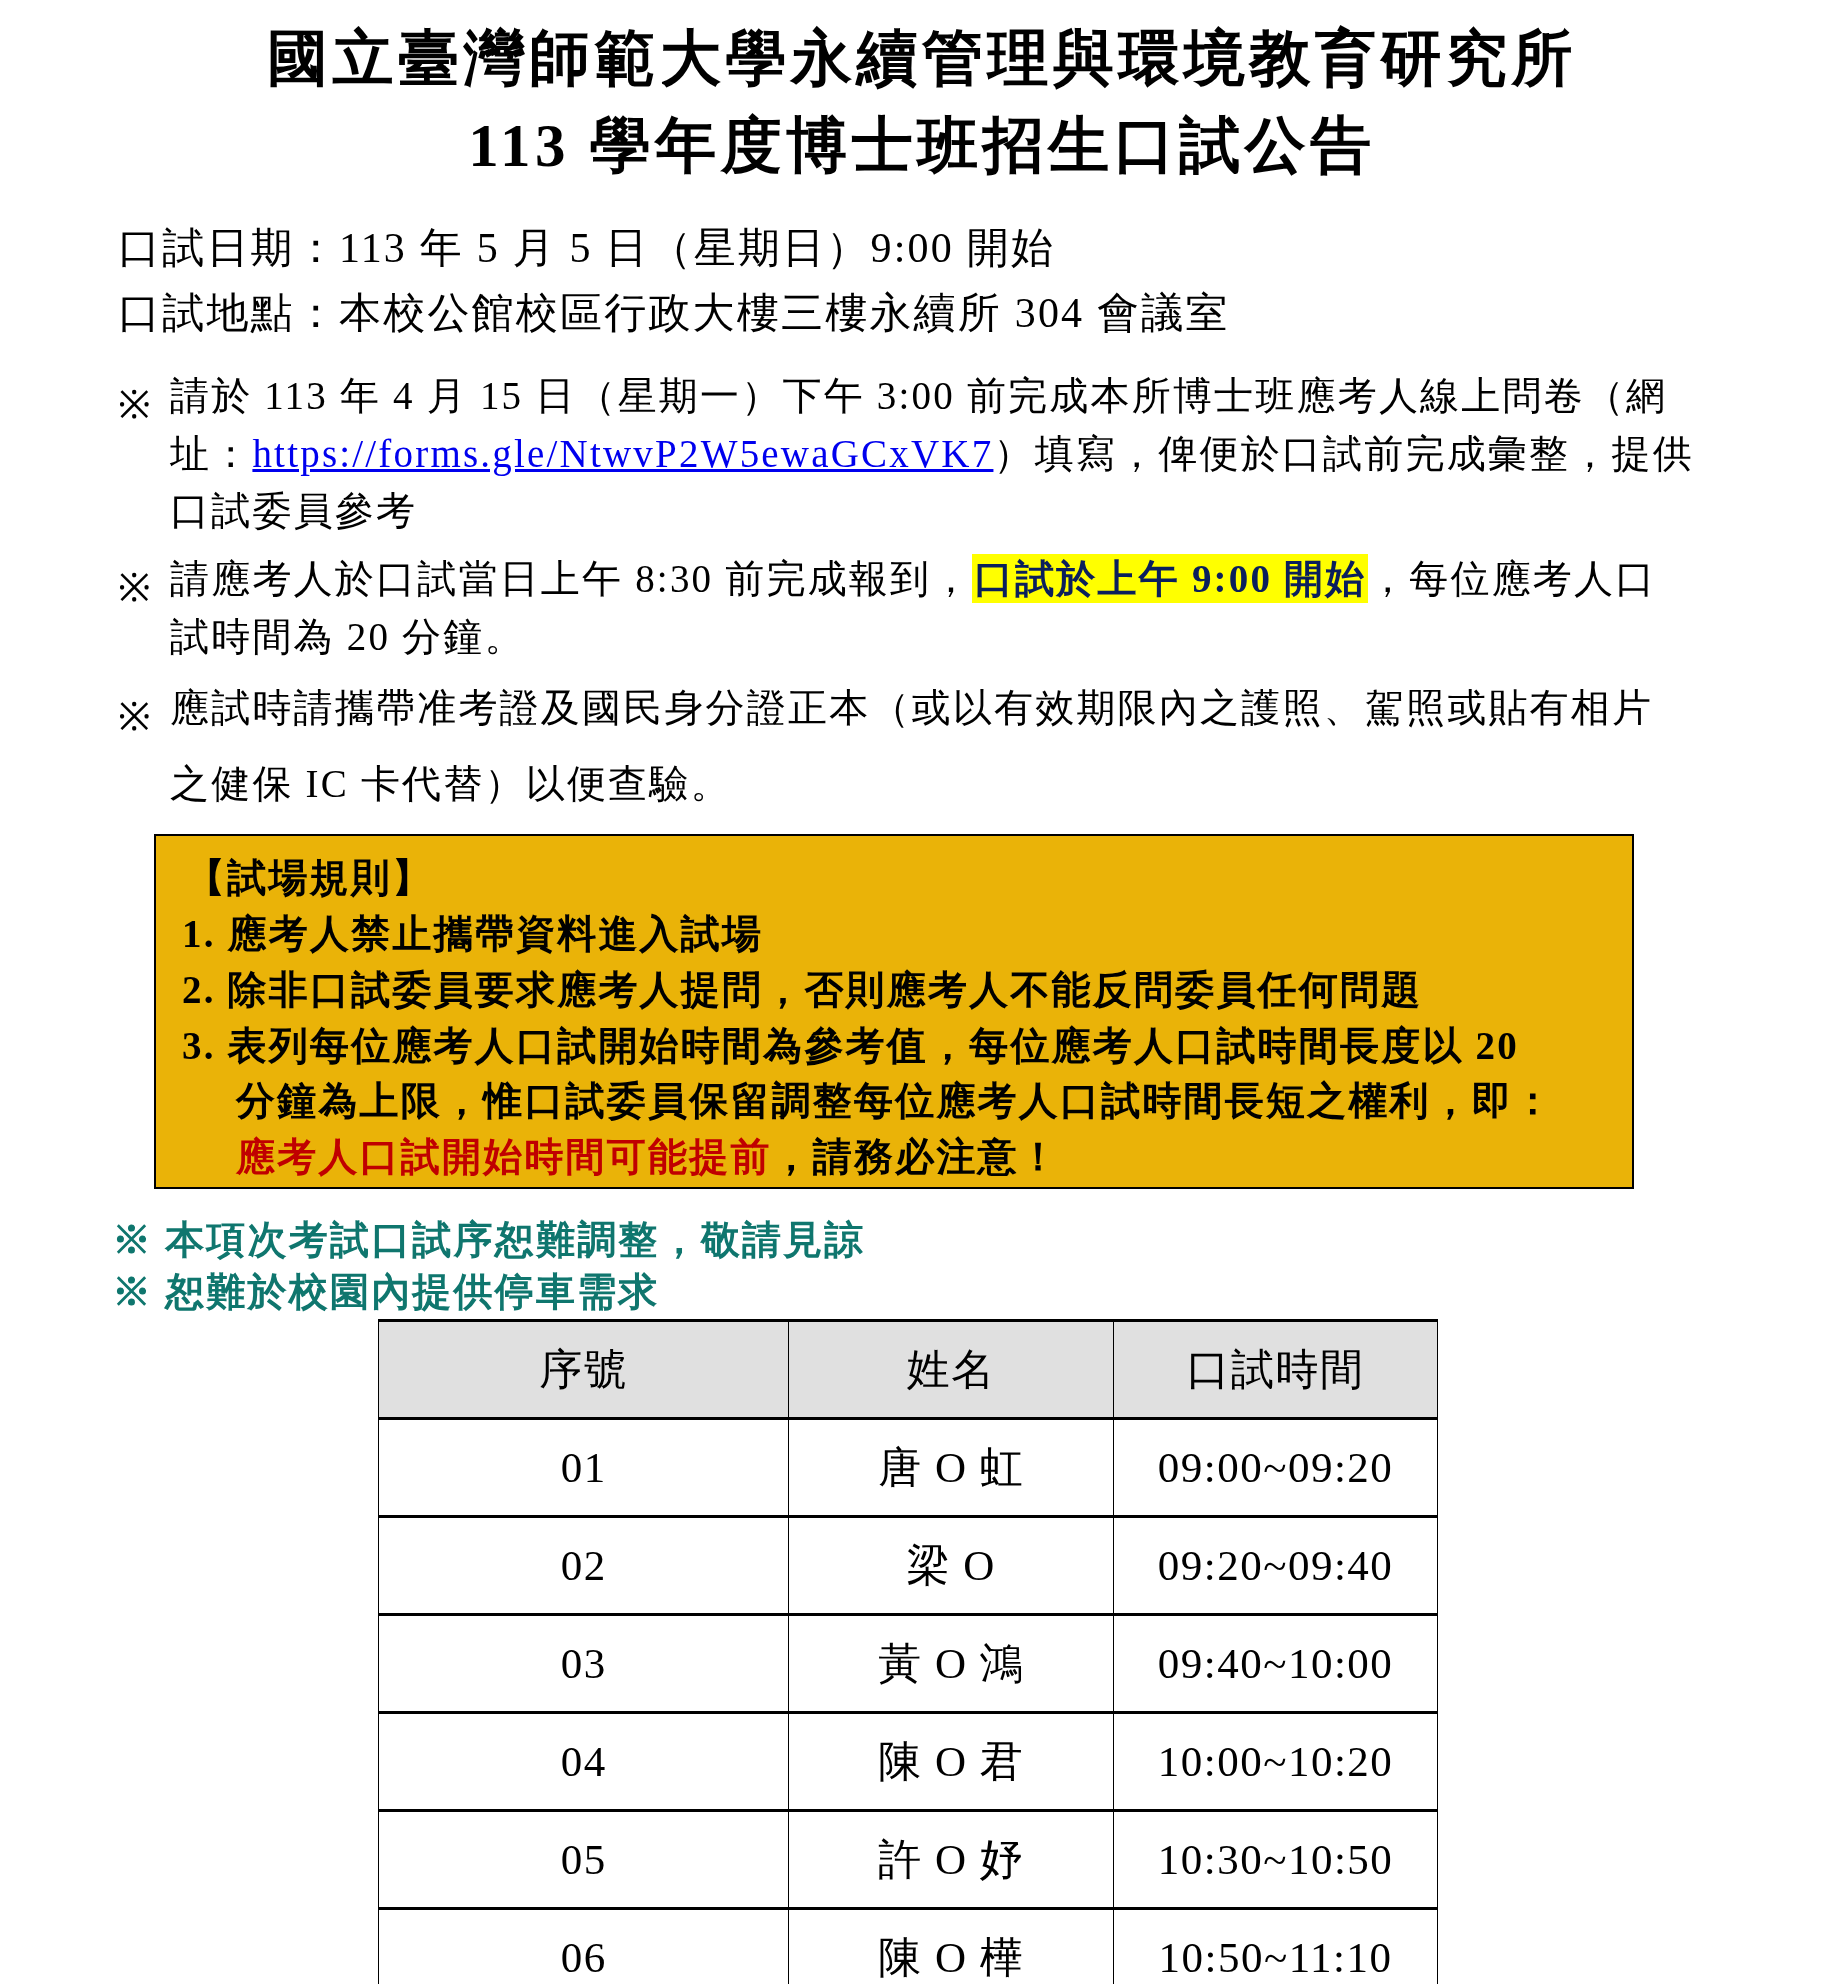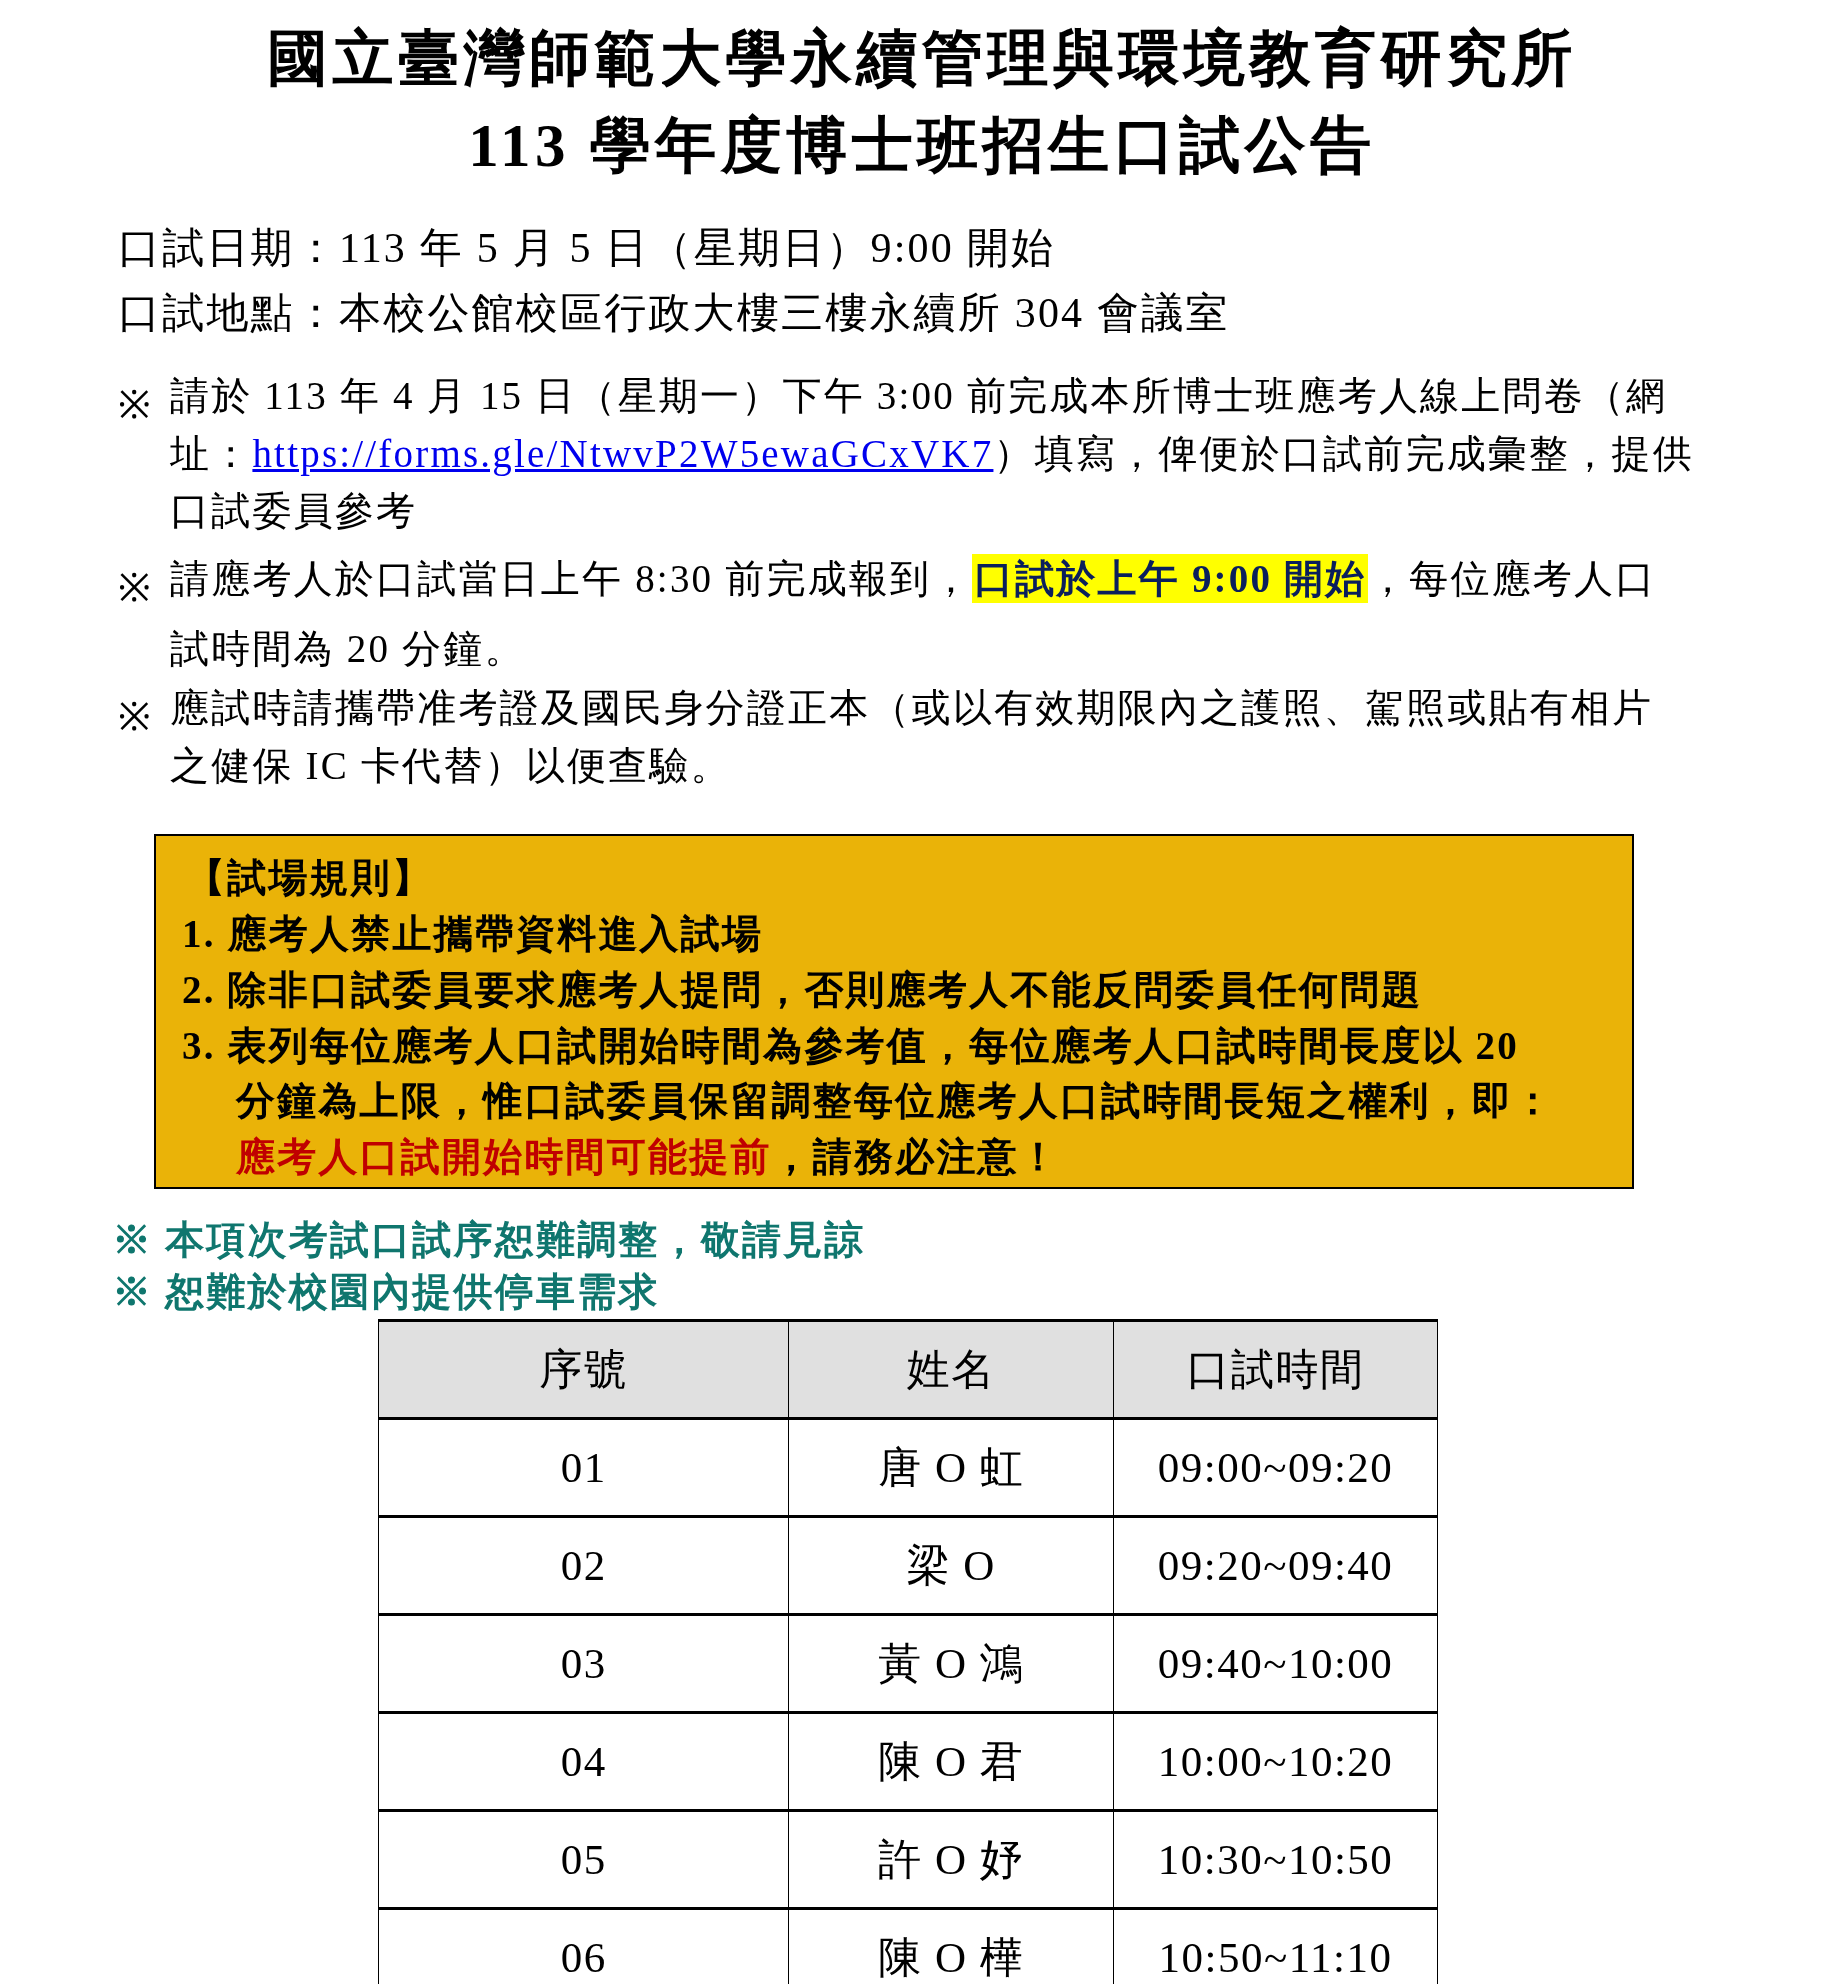--- a/index.html
+++ b/index.html
@@ -43,27 +43,27 @@
 <div class="note" id="n1">
   <span class="mark">※</span>
   <span class="ln" style="top:0">請於 113 年 4 月 15 日（星期一）下午 3:00 前完成本所博士班應考人線上問卷（網</span>
   <span class="ln" style="top:58px"><span>址：</span><a class="link" href="#">https://forms.gle/NtwvP2W5ewaGCxVK7</a><span>）填寫，俾便於口試前完成彙整，提供</span></span>
   <span class="ln" style="top:115px">口試委員參考</span>
 </div>
 
 <div class="note" id="n2">
   <span class="mark">※</span>
   <span class="ln" style="top:0"><span>請應考人於口試當日上午 8:30 前完成報到，</span><span class="hl">口試於上午 9:00 開始</span><span>，每位應考人口</span></span>
-  <span class="ln" style="top:70px">試時間為 20 分鐘。</span>
+  <span class="ln" style="top:58px">試時間為 20 分鐘。</span>
 </div>
 
 <div class="note" id="n3">
   <span class="mark">※</span>
   <span class="ln" style="top:0">應試時請攜帶准考證及國民身分證正本（或以有效期限內之護照、駕照或貼有相片</span>
-  <span class="ln" style="top:58px">之健保 IC 卡代替）以便查驗。</span>
+  <span class="ln" style="top:76px">之健保 IC 卡代替）以便查驗。</span>
 </div>
 
 <div id="rules">
   <span class="r" style="left:30px; top:22px;">【試場規則】</span>
   <span class="r" style="left:26px; top:78px;">1.  應考人禁止攜帶資料進入試場</span>
   <span class="r" style="left:26px; top:134px;">2.  除非口試委員要求應考人提問，否則應考人不能反問委員任何問題</span>
   <span class="r" style="left:26px; top:190px;">3.  表列每位應考人口試開始時間為參考值，每位應考人口試時間長度以 20</span>
   <span class="r" style="left:80px; top:301px;"><span class="red">應考人口試開始時間可能提前</span><span>，請務必注意！</span></span>
   <span class="r" style="left:80px; top:245px;">分鐘為上限，惟口試委員保留調整每位應考人口試時間長短之權利，即：</span>
 </div>

